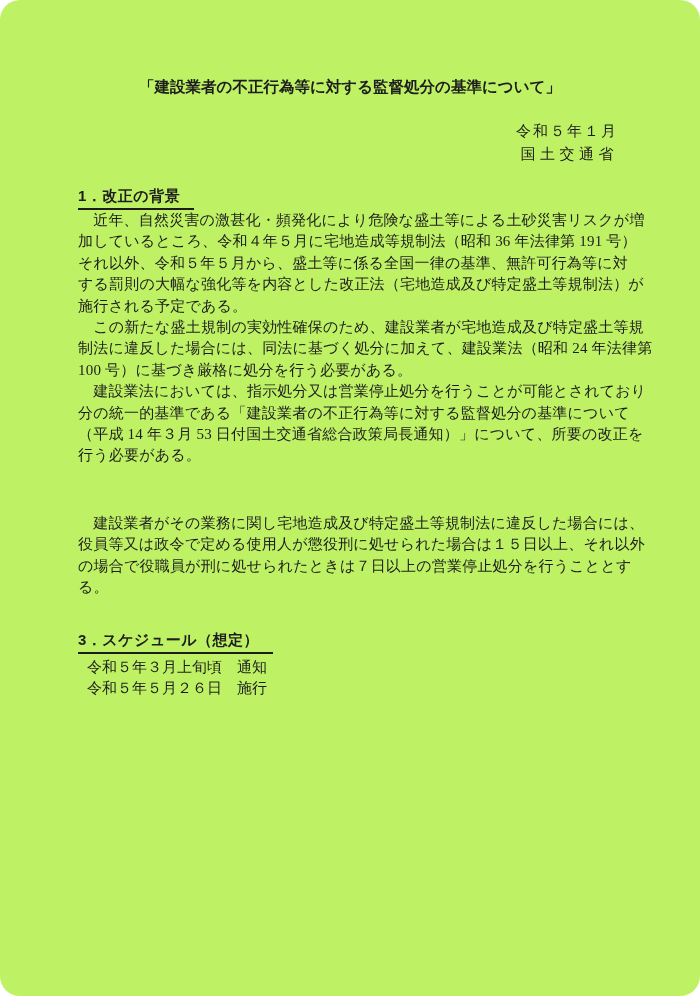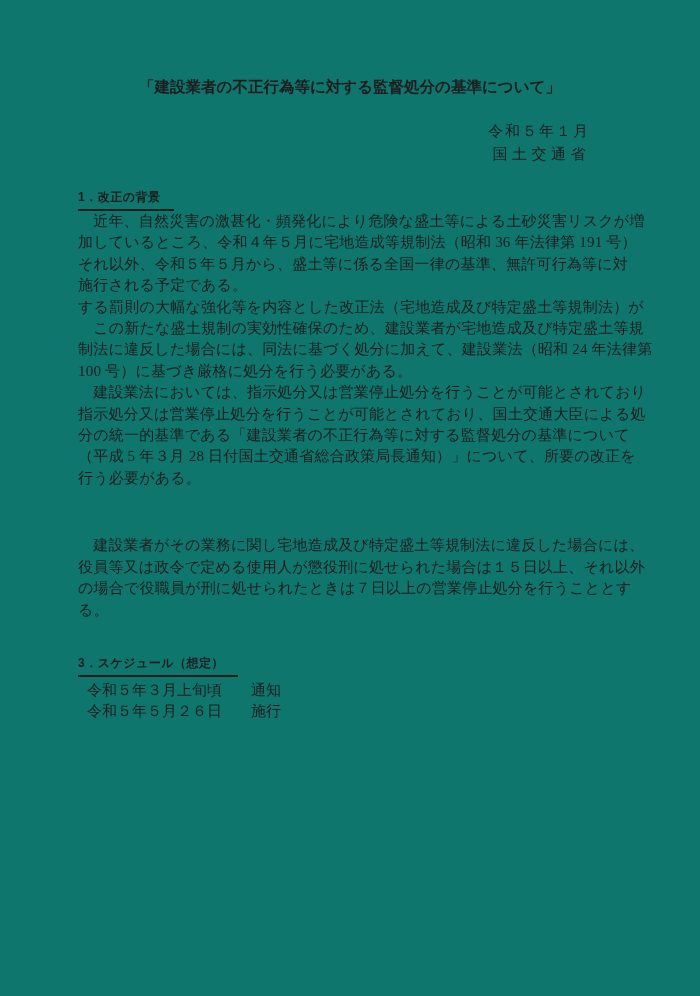--- a/index.html
+++ b/index.html
@@ -1,69 +1,70 @@
 <!DOCTYPE html>
 <html><head>
 <meta charset="utf-8">
 <style>
   html, body { margin: 0; padding: 0; background: #ffffff; }
   .page {
     position: relative;
     width: 700px;
     height: 996px;
-    background: #0f766e;
+    background: #bef264;
     color: #1d1d1d;
     overflow: hidden;
+    border-radius: 20px;
   }
   .title-block {
     padding-top: 74px;
     text-align: center;
     font-family: "Liberation Sans", "DejaVu Sans", sans-serif;
     font-weight: 700;
     font-size: 15.5px;
     line-height: 25px;
   }
   .meta-block {
     margin-top: 20px;
-    padding-right: 110px;
+    padding-right: 82px;
     text-align: right;
     font-family: "Liberation Sans", "DejaVu Sans", sans-serif;
     font-size: 15px;
     line-height: 23px;
     letter-spacing: 2px;
   }
   .meta-block .org { letter-spacing: 4.5px; margin-left: 40px; }
   .content {
     padding: 0 78px;
     font-family: "Liberation Serif", "DejaVu Serif", serif;
     font-size: 15px;
   }
   .sec-1 { margin-top: 22px; }
   .sec-2 { margin-top: 46px; }
   .sec-3 { margin-top: 32px; }
   .heading-row { line-height: 18px; }
   .heading-text {
     display: inline-block;
     font-family: "Liberation Sans", "DejaVu Sans", sans-serif;
     font-weight: 700;
-    font-size: 12px;
+    font-size: 15px;
     letter-spacing: 0.5px;
     border-bottom: 2px solid #1d1d1d;
     padding: 0 14px 3px 0;
   }
   .para { margin: 0; }
   .para-first { margin-top: 0; }
   .line {
     line-height: 21.4px;
     letter-spacing: 0.2px;
     white-space: nowrap;
   }
   .schedule { margin-top: 3px; margin-left: 9px; }
   .schedule-row { line-height: 21.4px; white-space: nowrap; }
-  .schedule-row .event { margin-left: 29px; }
+  .schedule-row .event { margin-left: 15px; }
 </style>
 </head>
 <body>
 
 <div class="page">
 
   <div class="title-block">
     <div>「建設業者の不正行為等に対する監督処分の基準について」</div>
   </div>
 
@@ -75,33 +76,32 @@
   <div class="content">
 
     <section class="sec-1">
       <div class="heading-row">
         <span class="heading-text">1．改正の背景</span>
       </div>
       <div class="para para-first">
         <div class="line">　近年、自然災害の激甚化・頻発化により危険な盛土等による土砂災害リスクが増</div>
         <div class="line">加しているところ、令和４年５月に宅地造成等規制法（昭和 36 年法律第 191 号）</div>
         <div class="line">それ以外、令和５年５月から、盛土等に係る全国一律の基準、無許可行為等に対</div>
+        <div class="line">する罰則の大幅な強化等を内容とした改正法（宅地造成及び特定盛土等規制法）が</div>
         <div class="line">施行される予定である。</div>
-        <div class="line">する罰則の大幅な強化等を内容とした改正法（宅地造成及び特定盛土等規制法）が</div>
       </div>
       <div class="para">
         <div class="line">　この新たな盛土規制の実効性確保のため、建設業者が宅地造成及び特定盛土等規</div>
         <div class="line">制法に違反した場合には、同法に基づく処分に加えて、建設業法（昭和 24 年法律第</div>
         <div class="line">100 号）に基づき厳格に処分を行う必要がある。</div>
       </div>
       <div class="para">
         <div class="line">　建設業法においては、指示処分又は営業停止処分を行うことが可能とされており</div>
-        <div class="line">指示処分又は営業停止処分を行うことが可能とされており、国土交通大臣による処</div>
         <div class="line">分の統一的基準である「建設業者の不正行為等に対する監督処分の基準について</div>
-        <div class="line">（平成 5 年３月 28 日付国土交通省総合政策局長通知）」について、所要の改正を</div>
+        <div class="line">（平成 14 年３月 53 日付国土交通省総合政策局長通知）」について、所要の改正を</div>
         <div class="line">行う必要がある。</div>
       </div>
     </section>
 
     <section class="sec-2">
       <div class="para para-first">
         <div class="line">　建設業者がその業務に関し宅地造成及び特定盛土等規制法に違反した場合には、</div>
         <div class="line">役員等又は政令で定める使用人が懲役刑に処せられた場合は１５日以上、それ以外</div>
         <div class="line">の場合で役職員が刑に処せられたときは７日以上の営業停止処分を行うこととす</div>
         <div class="line">る。</div>

